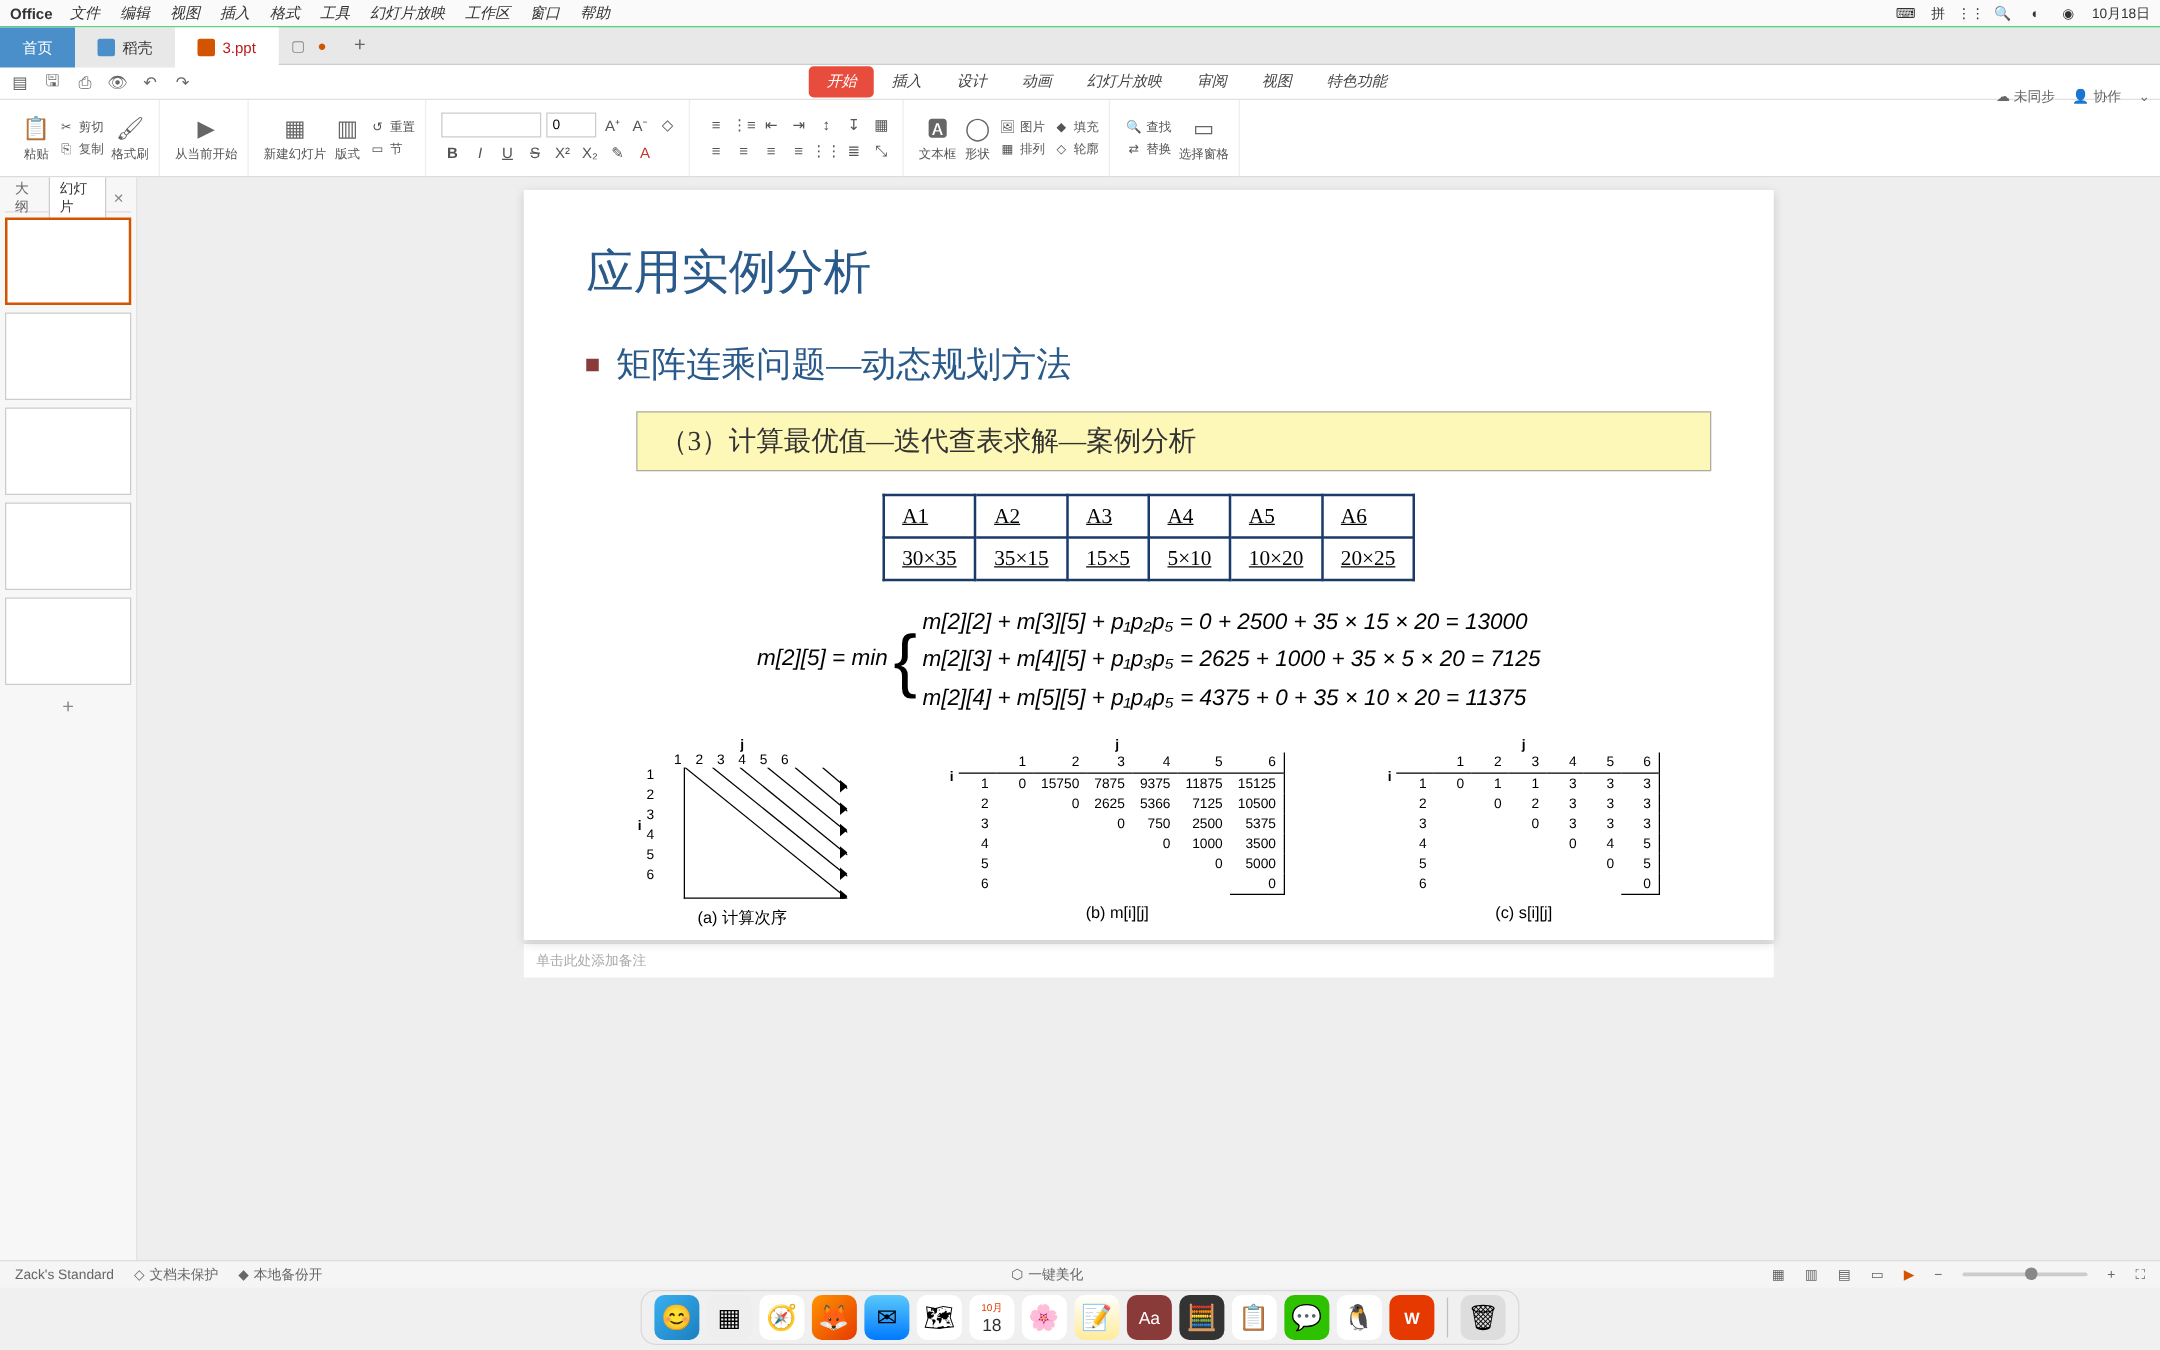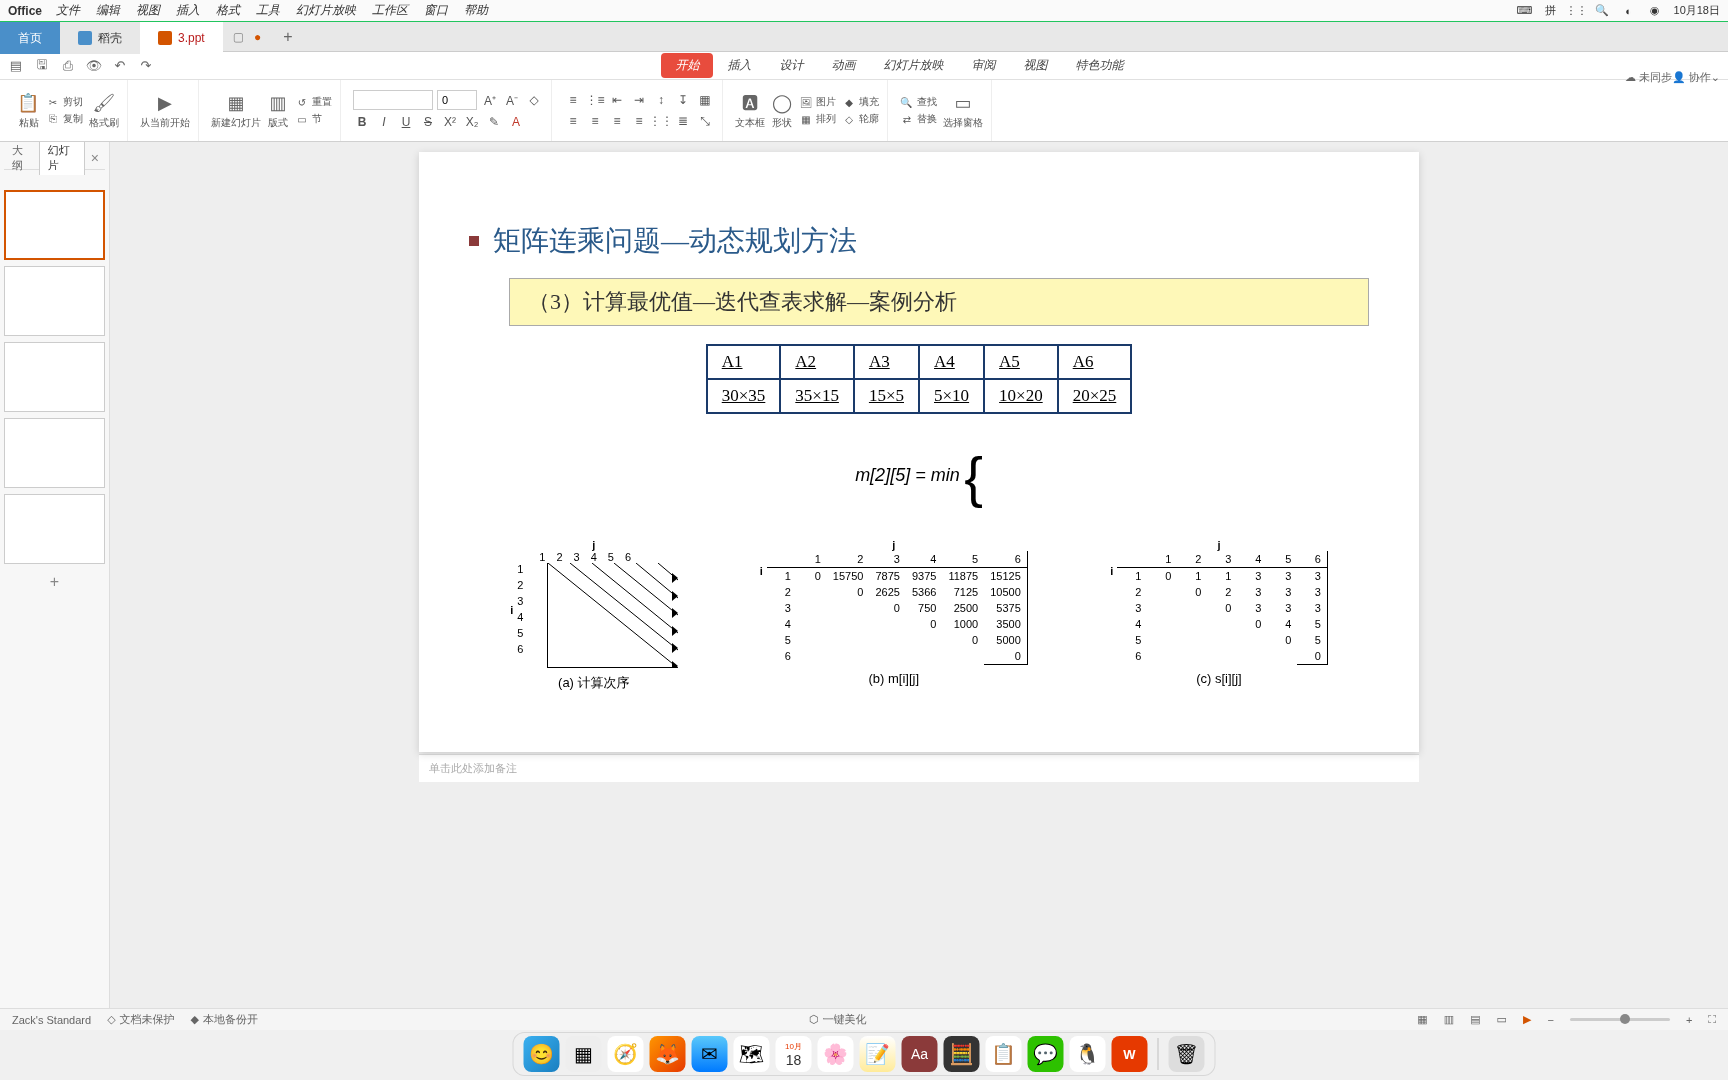--- a/index.html
+++ b/index.html
@@ -25,40 +25,40 @@
 .tab-actions { display: flex; align-items: center; padding: 0 10px; gap: 10px; color: #888; font-size: 12px; }
 .tab-add { padding: 0 12px; display: flex; align-items: center; font-size: 16px; color: #666; }
 
 
 .ribbon-tabs { height: 28px; background: #fff; display: flex; align-items: center; padding: 0 8px; border-bottom: 1px solid #e0e0e0; gap: 0; }
 .ribbon-tabs .qat { display: flex; gap: 10px; align-items: center; margin-right: 20px; }
 .ribbon-tabs .qat-btn { width: 16px; height: 16px; color: #666; display: flex; align-items: center; justify-content: center; font-size: 13px; }
 .ribbon-tabs .rtab-spacer { flex: 1; }
 .ribbon-tabs .rtab { padding: 4px 14px; font-size: 12px; color: #444; cursor: default; font-style: italic; }
 .ribbon-tabs .rtab.active { background: #e84c3d; color: #fff; border-radius: 4px; }
-.ribbon-tabs .right-actions { display: flex; font-size: 11px; color: #666; align-items: center; margin-top: 24px; }
+.ribbon-tabs .right-actions { display: flex; gap: 14px; font-size: 11px; color: #666; align-items: center; margin-top: 24px; }
 
 
 .ribbon { height: 62px; background: #fff; display: flex; align-items: center; padding: 0 10px; border-bottom: 1px solid #d0d0d0; gap: 4px; }
 .rgroup-h { display: flex; align-items: center; padding: 0 8px; border-right: 1px solid #eee; height: 100%; gap: 6px; }
 .rbtn-big { display: flex; flex-direction: column; align-items: center; gap: 2px; font-size: 10px; color: #555; }
 .rbtn-big .ricon { width: 22px; height: 22px; display: flex; align-items: center; justify-content: center; font-size: 18px; color: #666; }
 .rbtn-small { font-size: 10px; color: #555; display: flex; align-items: center; gap: 3px; }
 .rbtn-small .ricon-s { width: 14px; height: 14px; display: inline-flex; align-items: center; justify-content: center; }
 .font-controls { display: flex; flex-direction: column; gap: 3px; }
 .font-row { display: flex; gap: 4px; align-items: center; }
 .font-select { border: 1px solid #ccc; height: 20px; font-size: 11px; padding: 0 4px; }
 .font-name { width: 80px; }
 .font-size { width: 40px; }
 .fmt-btn { width: 18px; height: 18px; display: flex; align-items: center; justify-content: center; font-size: 12px; color: #555; }
 
 
 .main { display: flex; height: calc(100% - 22px - 30px - 28px - 62px - 22px - 50px); background: #eee; }
 .sidebar { width: 110px; background: #f7f7f7; border-right: 1px solid #ddd; overflow-y: auto; padding: 4px; }
-.side-tabs { display: flex; height: 24px; font-size: 11px; align-items: center; border-bottom: 1px solid #ddd; margin-bottom: 20px; justify-content: flex-end; }
+.side-tabs { display: flex; height: 24px; font-size: 11px; align-items: center; border-bottom: 1px solid #ddd; margin-bottom: 4px; justify-content: flex-end; }
 .side-tab { padding: 2px 8px; color: #666; }
 .side-tab.active { background: #fff; color: #333; border: 1px solid #ccc; border-bottom: none; }
 .side-close { margin-left: auto; padding: 0 6px; color: #888; font-size: 14px; }
 .thumb { width: 100%; height: 70px; background: #fff; border: 1px solid #ccc; margin-bottom: 6px; position: relative; font-size: 4px; padding: 3px; overflow: hidden; }
 .thumb.active { border: 2px solid #d35400; }
 .thumb-add { width: 100%; height: 24px; display: flex; align-items: center; justify-content: center; font-size: 16px; color: #888; }
 
 .canvas-area { flex: 1; display: flex; flex-direction: column; align-items: center; padding: 10px 0; overflow: auto; background: #eee; }
 .slide { width: 1000px; height: 600px; background: #fff; box-shadow: 0 2px 8px rgba(0,0,0,0.15); padding: 40px 50px; position: relative; }
 .slide-title { font-size: 38px; color: #2a5a8a; font-weight: 400; font-family: "SimSun", serif; }
@@ -312,20 +312,21 @@
     <div class="thumb active"></div>
     <div class="thumb"></div>
     <div class="thumb"></div>
     <div class="thumb"></div>
     <div class="thumb"></div>
     <div class="thumb-add">+</div>
   </div>
 
   <div class="canvas-area">
     <div class="slide">
+      <div class="slide-title">应用实例分析</div>
       <div class="slide-bullet">
         <span class="bullet-mark"></span>
         <span class="bullet-text">矩阵连乘问题—动态规划方法</span>
       </div>
       <div class="highlight-box">（3）计算最优值—迭代查表求解—案例分析</div>
 
       <table class="matrix-table">
         <tbody>
             <tr>
           <td>A1</td>
@@ -342,20 +343,25 @@
               <td>5×10</td>
               <td>10×20</td>
               <td>20×25</td>
         </tr>
       </tbody>
         </table>
 
       <div class="formula-block">
         <span>m[2][5] = min</span>
         <span style="font-size:56px;vertical-align:middle;font-style:normal">{</span>
+        <span style="display:inline-block;text-align:left;vertical-align:middle">
+          <div>m[2][2] + m[3][5] + p₁p₂p₅ = 0 + 2500 + 35 × 15 × 20 = 13000</div>
+          <div>m[2][3] + m[4][5] + p₁p₃p₅ = 2625 + 1000 + 35 × 5 × 20 = 7125</div>
+          <div>m[2][4] + m[5][5] + p₁p₄p₅ = 4375 + 0 + 35 × 10 × 20 = 11375</div>
+        </span>
       </div>
 
       <div class="sub-figures">
 
         <div class="sub-fig">
           <div style="text-align:center;font-weight:600">j</div>
           <div style="display:flex;align-items:center;gap:4px">
             <span style="font-weight:600">i</span>
             <div>
               <div style="display:flex;gap:11px;margin-left:22px">

